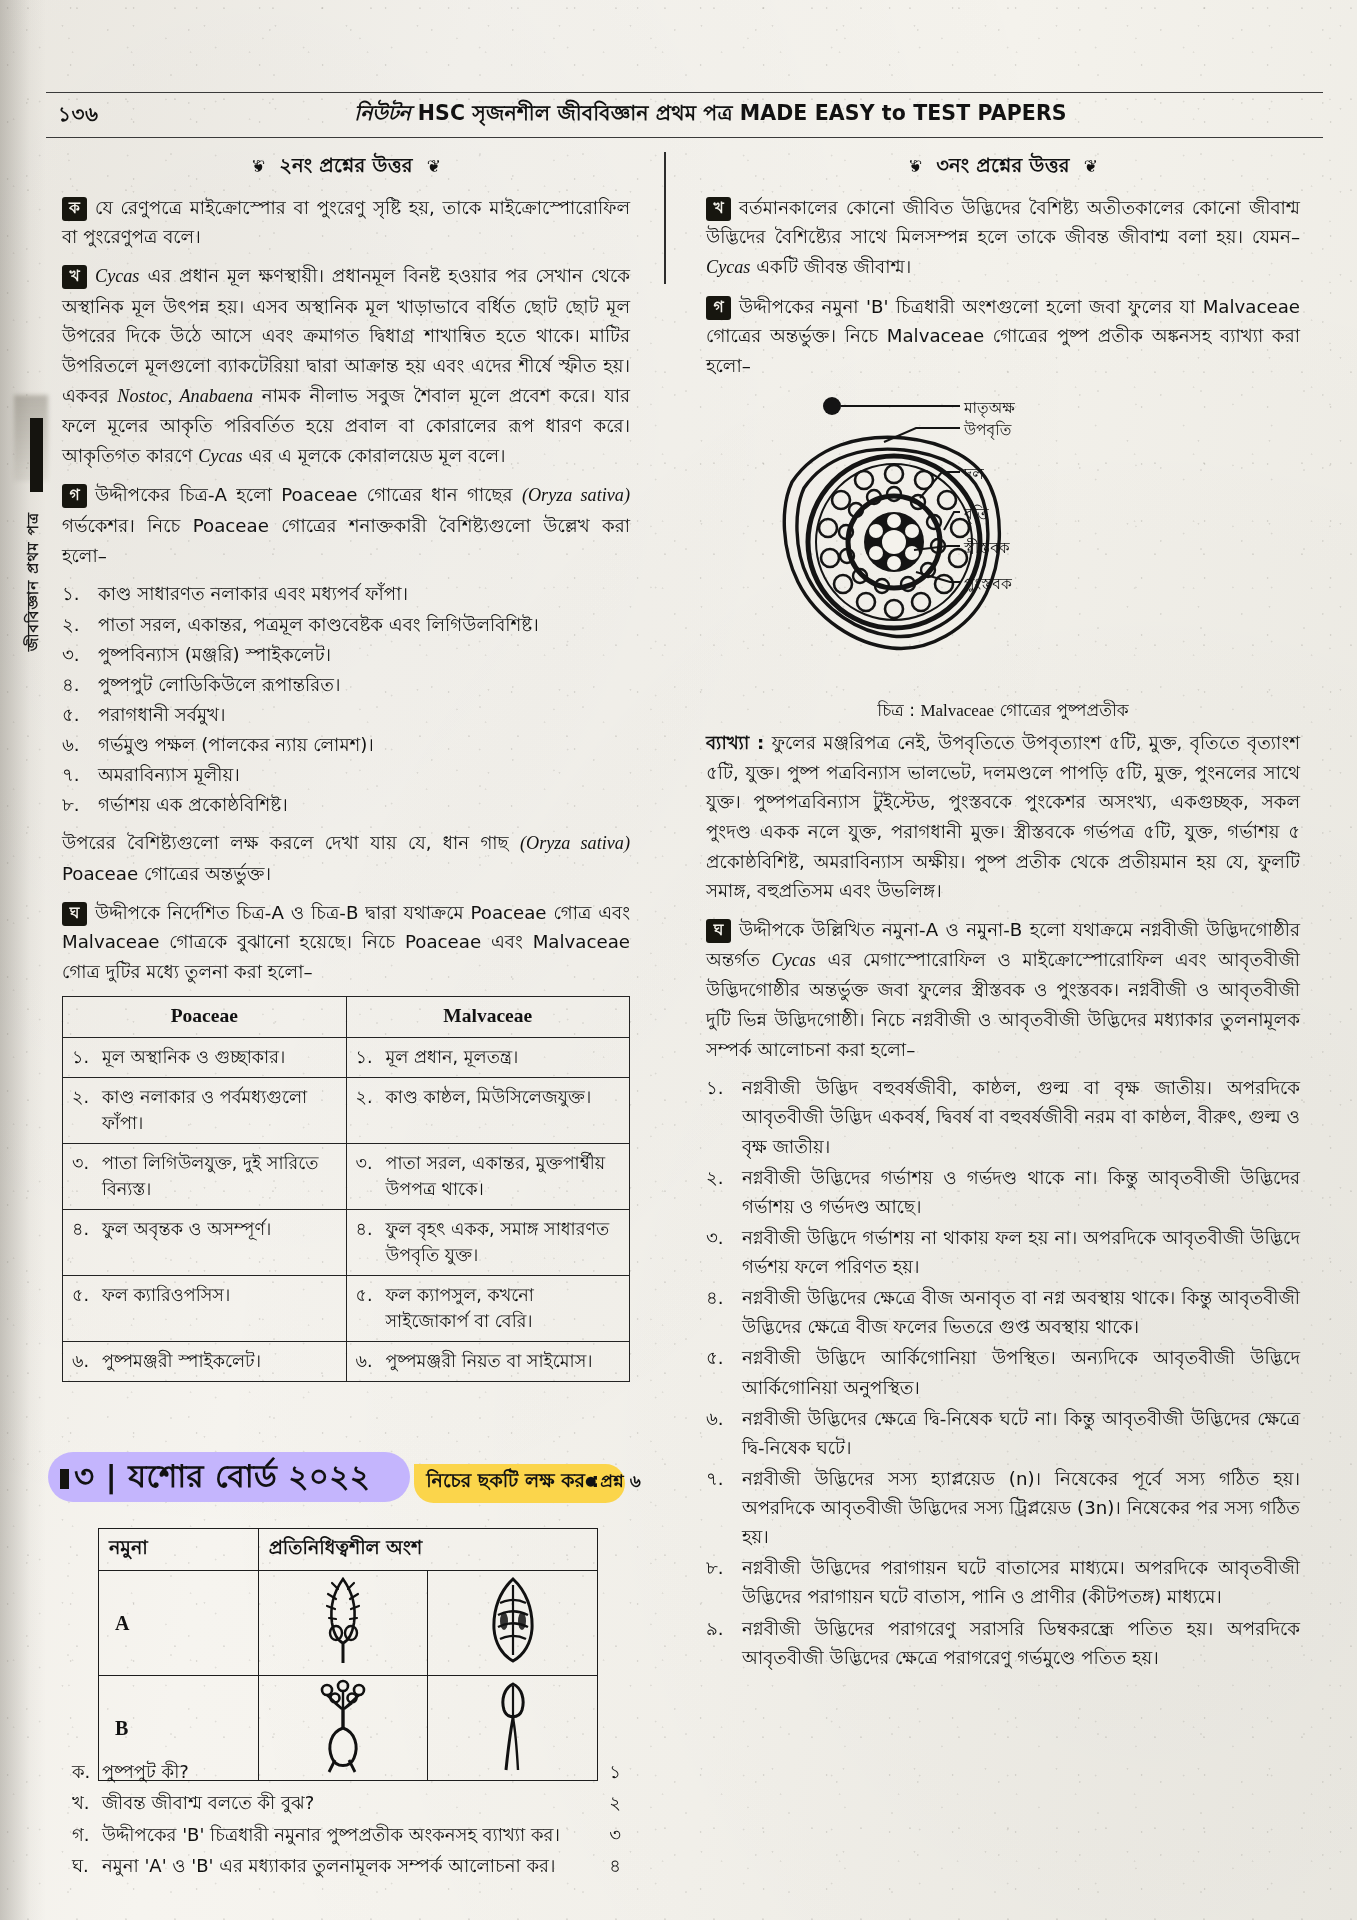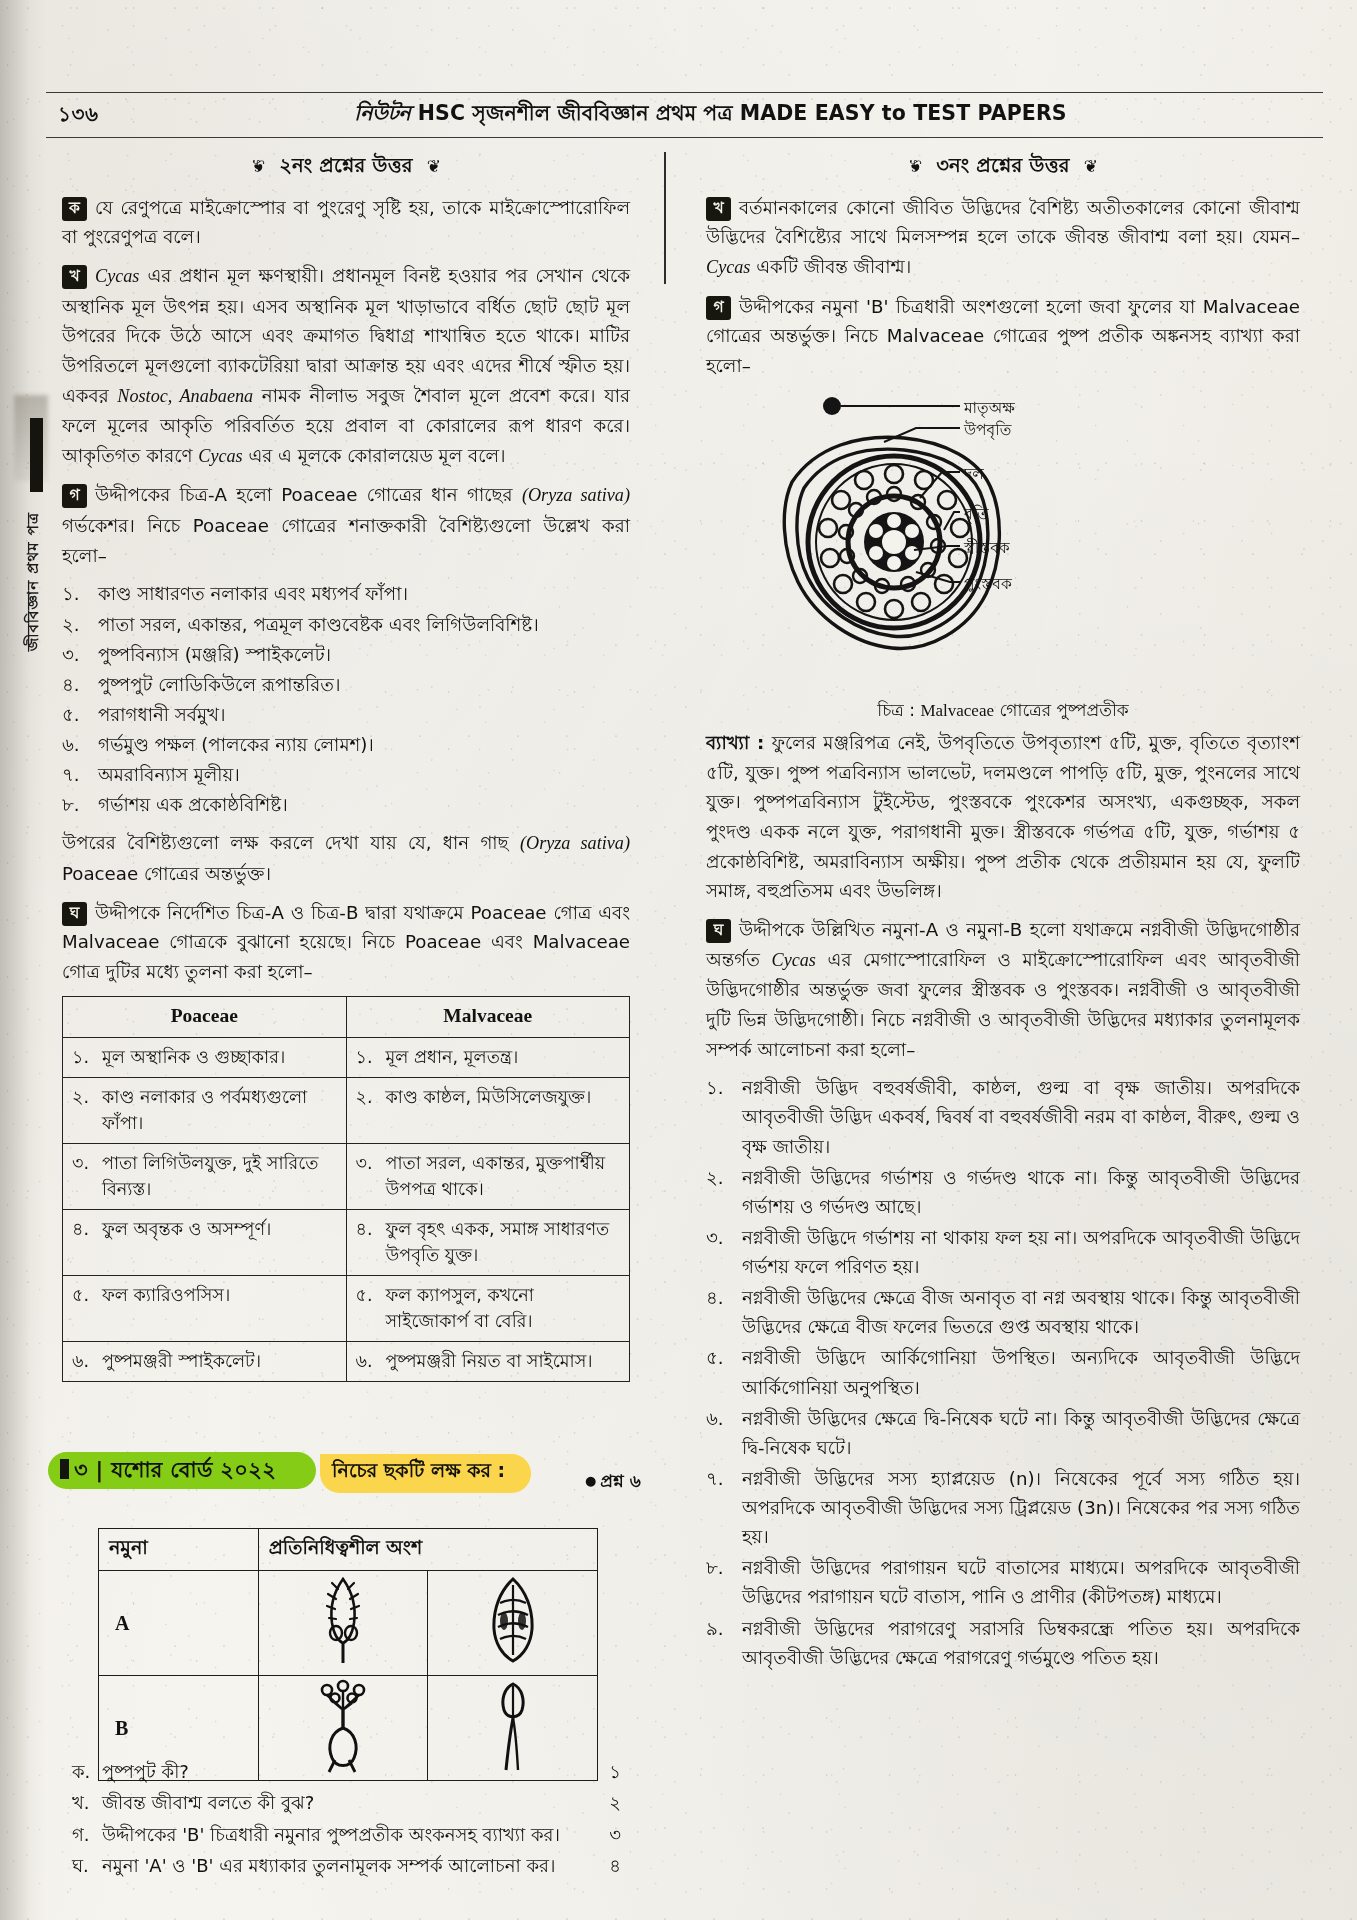--- a/index.html
+++ b/index.html
@@ -169,25 +169,25 @@
   table.cmp td { width: 50%; }
   .cell { display: flex; gap: 8px; }
   .cell .n { flex: 0 0 22px; }
   .cell .t { flex: 1; }
 
   
   .qblock { position: absolute; left: 48px; top: 1452px; width: 600px; }
   .hl {
     position: relative;
     display: inline-block;
-    background: #84cc16;
+    background: #c4b5fd;
     border-radius: 26px;
     padding: 5px 40px 6px 12px;
     font-family: "DejaVu Sans", sans-serif;
-    font-size: 21px; font-weight: 700;
+    font-size: 31px; font-weight: 700;
     letter-spacing: .3px;
     line-height: 1.25;
   }
   .hl .qnum-box {
     display: inline-block; background: #15140f; color: #fbd54b;
     width: 9px; height: 20px; vertical-align: -2px; margin-right: 5px;
   }
   .hl2 {
     display: inline-block;
     background: #fbd54b;

